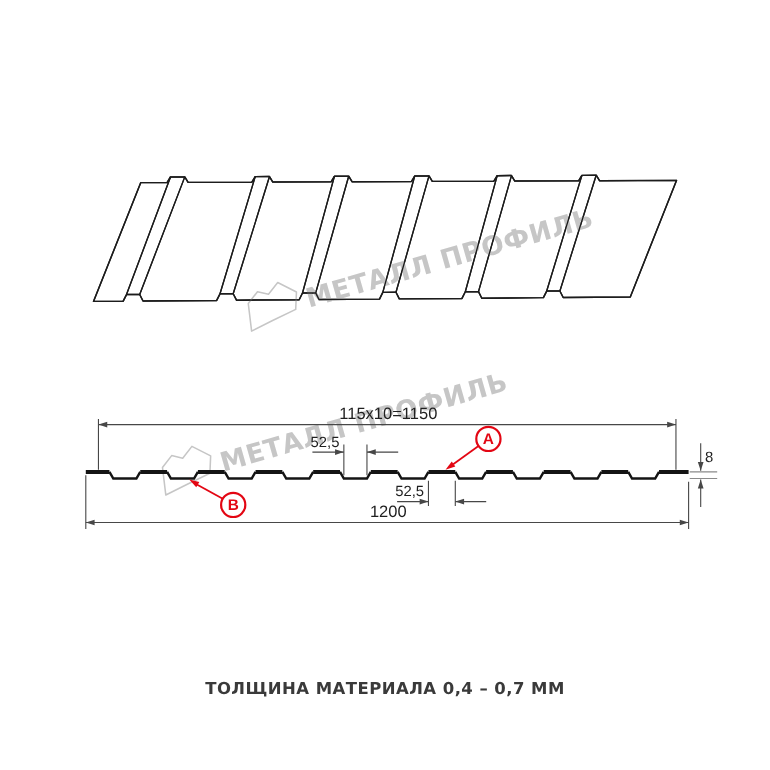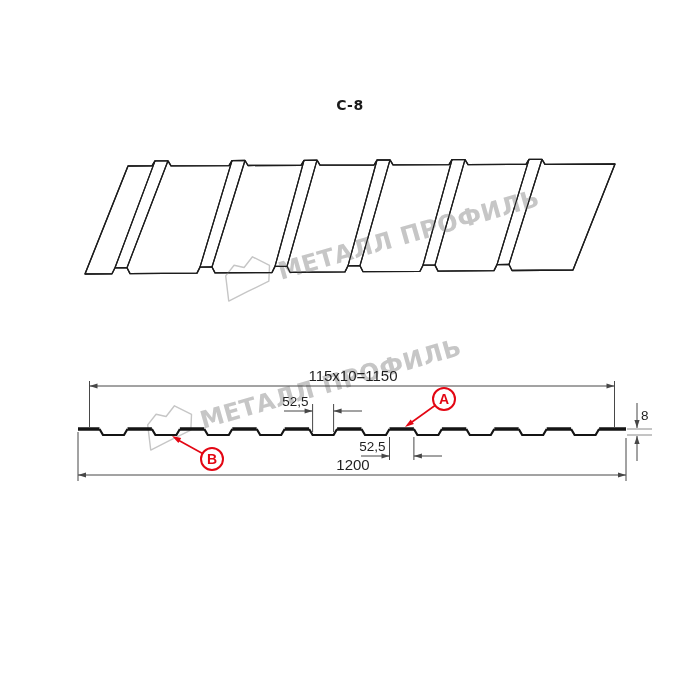--- a/index.html
+++ b/index.html
@@ -99,14 +99,14 @@
       <text class="callout-text" x="444" y="404" text-anchor="middle">A</text>
     </g>
     <g>
       <path class="callout-line" d="M202.5,453.5 L179,440.5"></path>
       <path class="callout-head" d="M172,436 L181.2,438.1 L178.4,442.9 Z"></path>
       <circle class="callout-circle" cx="212" cy="459" r="11"></circle>
       <text class="callout-text" x="212" y="464" text-anchor="middle">B</text>
     </g>
   </svg>
 
-  <div class="subtitle">С-8</div>
+  <div class="footer-note">ТОЛЩИНА МАТЕРИАЛА 0,4 – 0,7 ММ</div>
 </div>
 
 </body></html>

